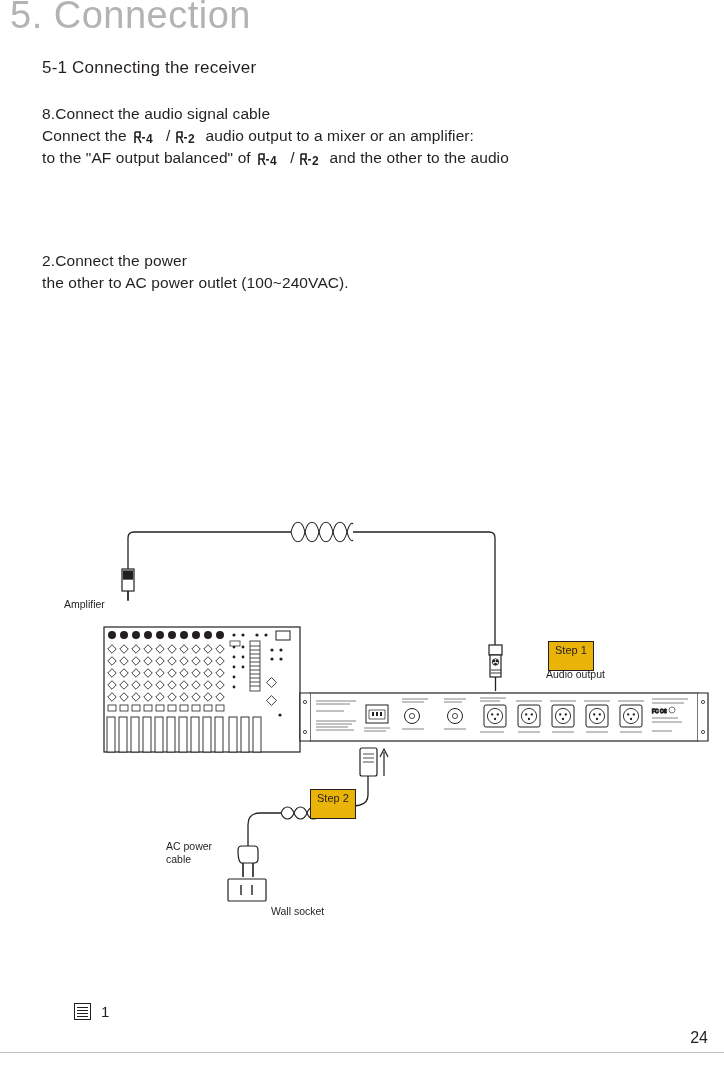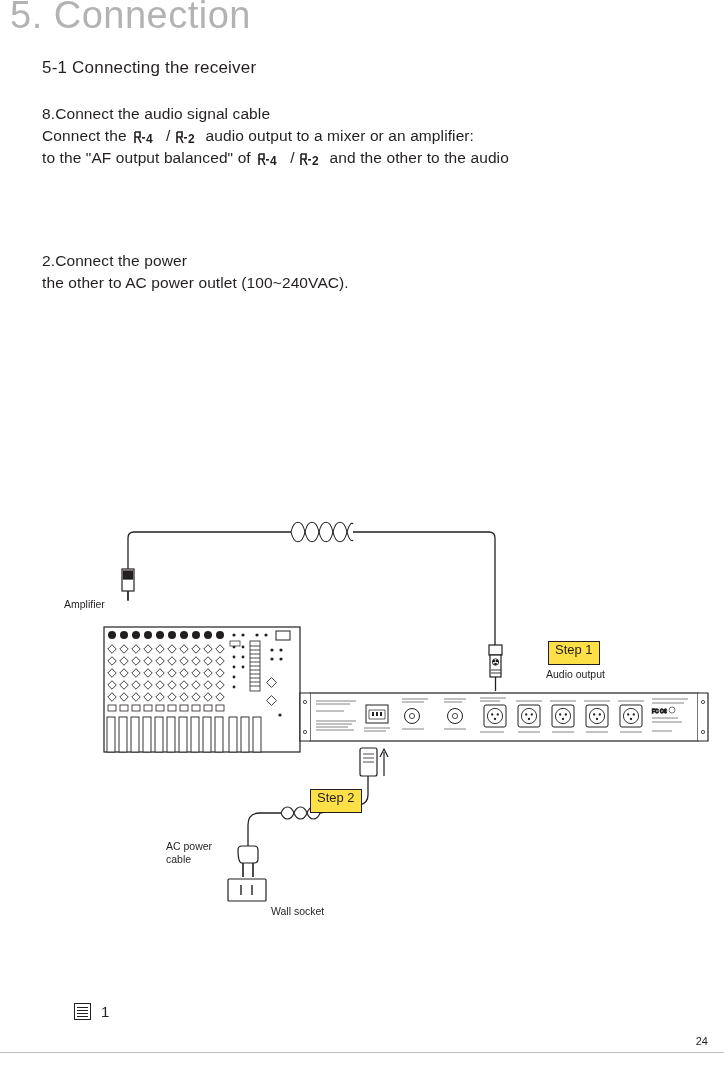--- a/index.html
+++ b/index.html
@@ -83,24 +83,24 @@
 
   .label {
     position: absolute;
     font-size: 10.5px;
     color: #231f20;
     white-space: nowrap;
     line-height: 12px;
   }
   .step-badge {
     position: absolute;
-    background: #fde047;
+    background: #eab308;
     border: 1px solid #231f20;
-    font-size: 13px;
-    padding: 2px 6px 8px 6px;
+    font-size: 11px;
+    padding: 2px 6px 14px 6px;
     line-height: 12px;
     color: #231f20;
     white-space: nowrap;
   }
 
   
   .footer-note {
     position: absolute;
     left: 74px;
     top: 1003px;
@@ -132,21 +132,21 @@
     left: 0;
     bottom: 24px;
     width: 724px;
     height: 1px;
     background: #bfbfbf;
   }
   .page-number {
     position: absolute;
     right: 16px;
     bottom: 30px;
-    font-size: 11px;
+    font-size: 16px;
     color: #231f20;
   }
 </style>
 </head>
 <body>
 
 <div class="chapter-title">5. Connection</div>
 <div class="section-title">5-1 Connecting the receiver</div>
 
 <div class="body-block" id="block1">

